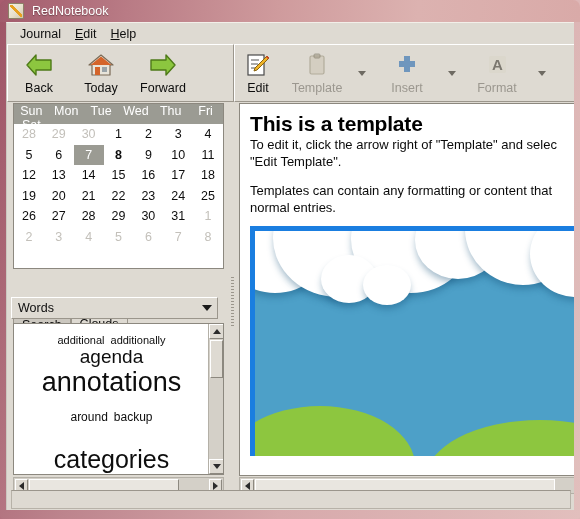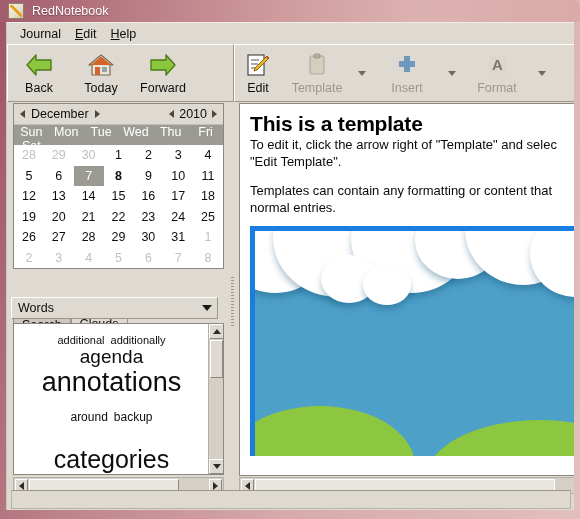--- a/index.html
+++ b/index.html
@@ -572,40 +572,20 @@
             <span></span>
           </div>
       </div>
     </div>
 
     <div id="panes">
 
       <div id="sidebar">
 
         <div id="calendar">
-          <div id="cal-header">
-            <div id="cal-month-group">
-              <span class="cal-nav">
-                  <i class="tri-l"></i>
-                </span>
-              <span>December</span>
-              <span class="cal-nav">
-                  <i class="tri-r"></i>
-                </span>
-            </div>
-            <div id="cal-year-group">
-              <span class="cal-nav">
-                  <i class="tri-l"></i>
-                </span>
-              <span>2010</span>
-              <span class="cal-nav">
-                  <i class="tri-r"></i>
-                </span>
-            </div>
-          </div>
           <div id="cal-dow">
               <div>Sun</div>
               <div>Mon</div>
               <div>Tue</div>
               <div>Wed</div>
               <div>Thu</div>
               <div>Fri</div>
               <div>Sat</div>
             </div>
           <div id="cal-grid">

